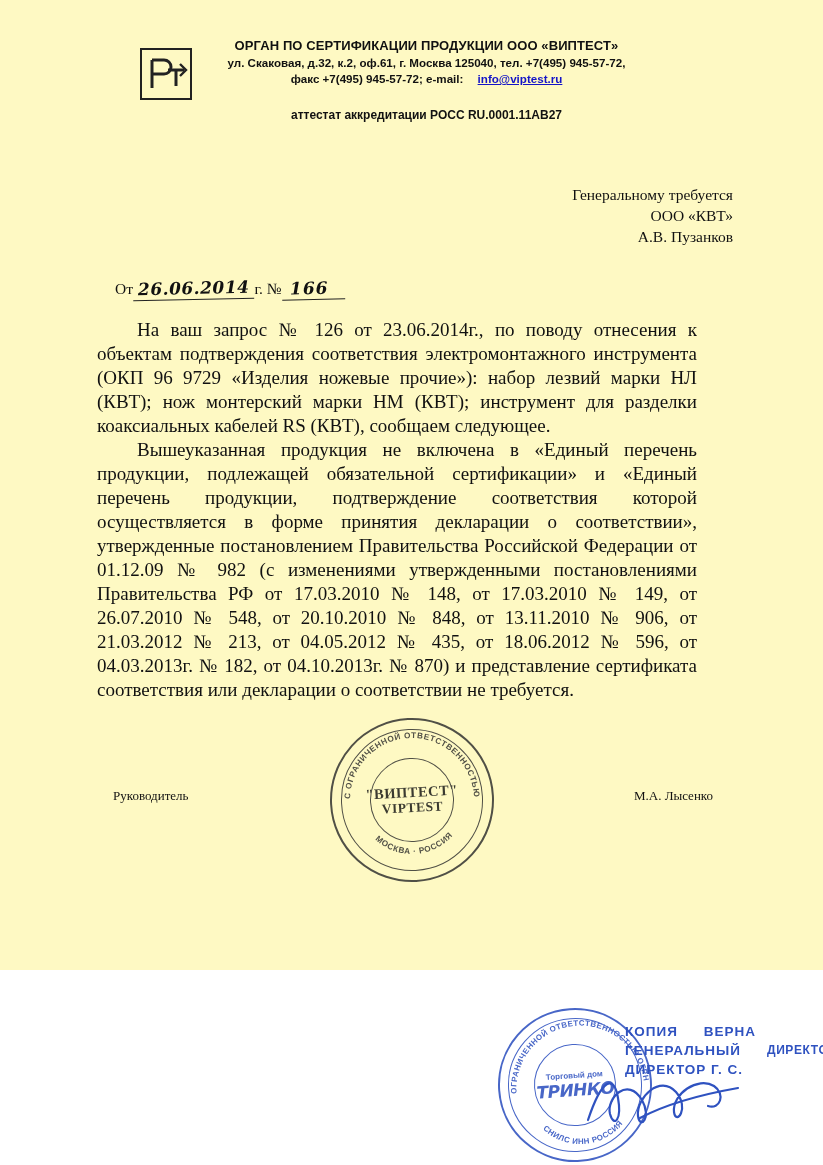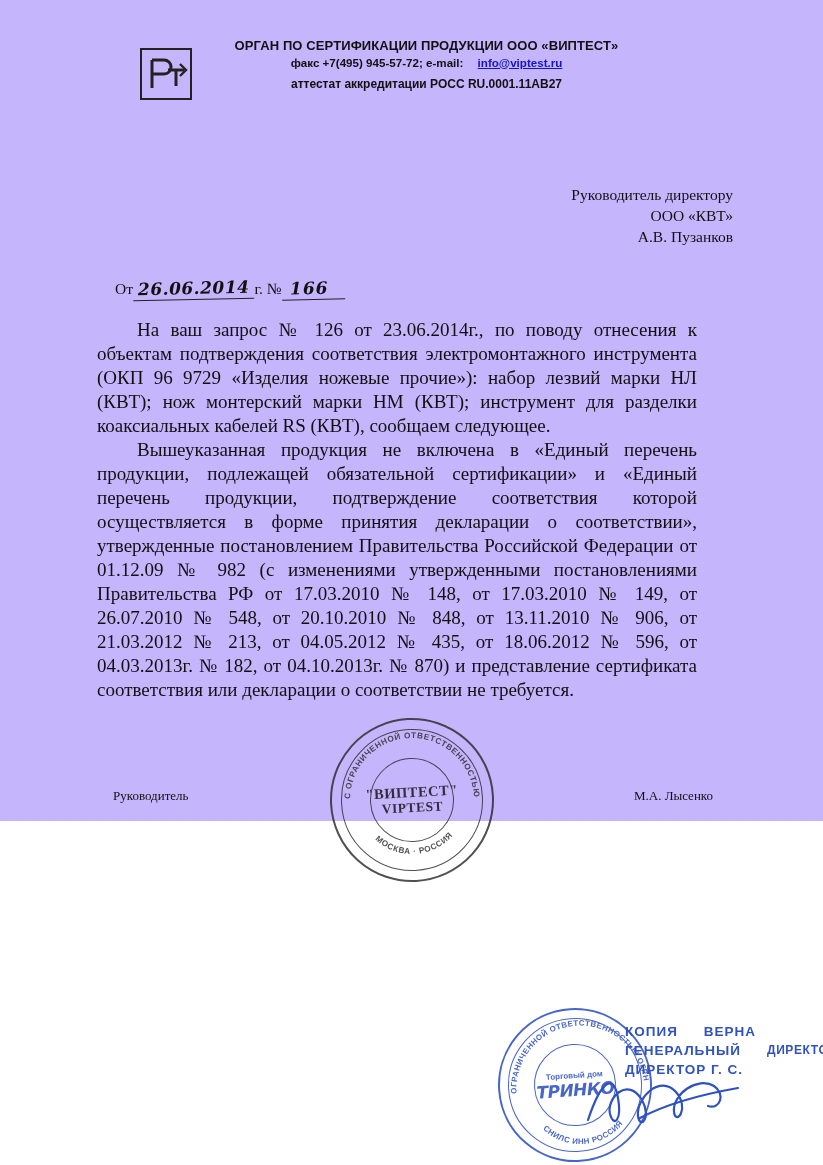--- a/index.html
+++ b/index.html
@@ -12,22 +12,22 @@
     height: 1165px;
     position: relative;
     font-family: "Liberation Serif", serif;
     color: #111;
     overflow: hidden;
   }
   .page {
     position: absolute;
     inset: 0;
     width: 823px;
-    height: 821px;
-    background: #c4b5fd;
+    height: 970px;
+    background: #fef9c3;
   }
 
   
   .header {
     position: absolute;
     top: 38px;
     left: 0;
     width: 823px;
     display: flex;
     align-items: flex-start;
@@ -55,21 +55,21 @@
     letter-spacing: .1px;
   }
   .header-text .line2,
   .header-text .line3 {
     font-weight: bold;
     font-size: 11.6px;
   }
   .header-text .line4 {
     font-weight: bold;
     font-size: 12px;
-    margin-top: 5px;
+    margin-top: 19px;
   }
   .mail-link {
     color: #1414c8;
     text-decoration: underline;
     padding-left: 11px;
   }
 
   
   .addressee {
     position: absolute;
@@ -296,29 +296,30 @@
         <rect x="1" y="1" width="50" height="50" fill="none" stroke="#222" stroke-width="2"></rect>
         <path d="M12 12 L12 40" stroke="#222" stroke-width="3" fill="none"></path>
         <path d="M12 12 L24 12 A7 7 0 0 1 24 26 L12 26" stroke="#222" stroke-width="3" fill="none"></path>
         <path d="M28 22 L44 22" stroke="#222" stroke-width="3" fill="none"></path>
         <path d="M36 22 L36 38" stroke="#222" stroke-width="3" fill="none"></path>
         <path d="M40 16 L46 22 L40 28" stroke="#222" stroke-width="2.4" fill="none"></path>
       </svg>
     </div>
     <div class="header-text">
       <div class="line1">ОРГАН ПО СЕРТИФИКАЦИИ ПРОДУКЦИИ ООО «ВИПТЕСТ»</div>
+      <div class="line2">ул. Скаковая, д.32, к.2, оф.61, г. Москва 125040, тел. +7(495) 945-57-72,</div>
       <div class="line3">
         <span>факс +7(495) 945-57-72; e-mail: </span><a class="mail-link" href="#">info@viptest.ru</a>
       </div>
       <div class="line4">аттестат аккредитации РОСС RU.0001.11АВ27</div>
     </div>
   </div>
 
   <div class="addressee">
-    <div>Руководитель директору</div>
+    <div>Генеральному требуется</div>
     <div>ООО «КВТ»</div>
     <div>А.В. Пузанков</div>
   </div>
 
   <div class="dateline">
     <span>От</span>
     <span class="hand">26.06.2014</span>
     <span>г. №</span>
     <span class="hand num">166</span>
   </div>

